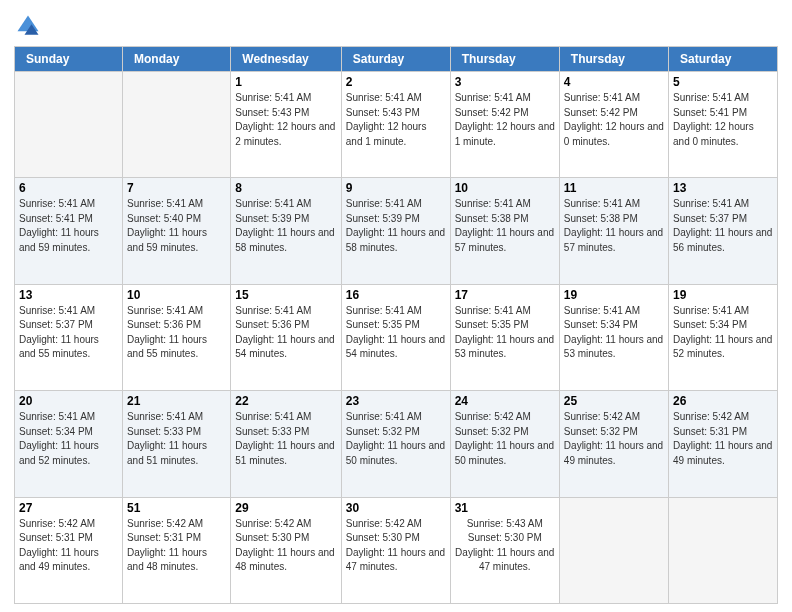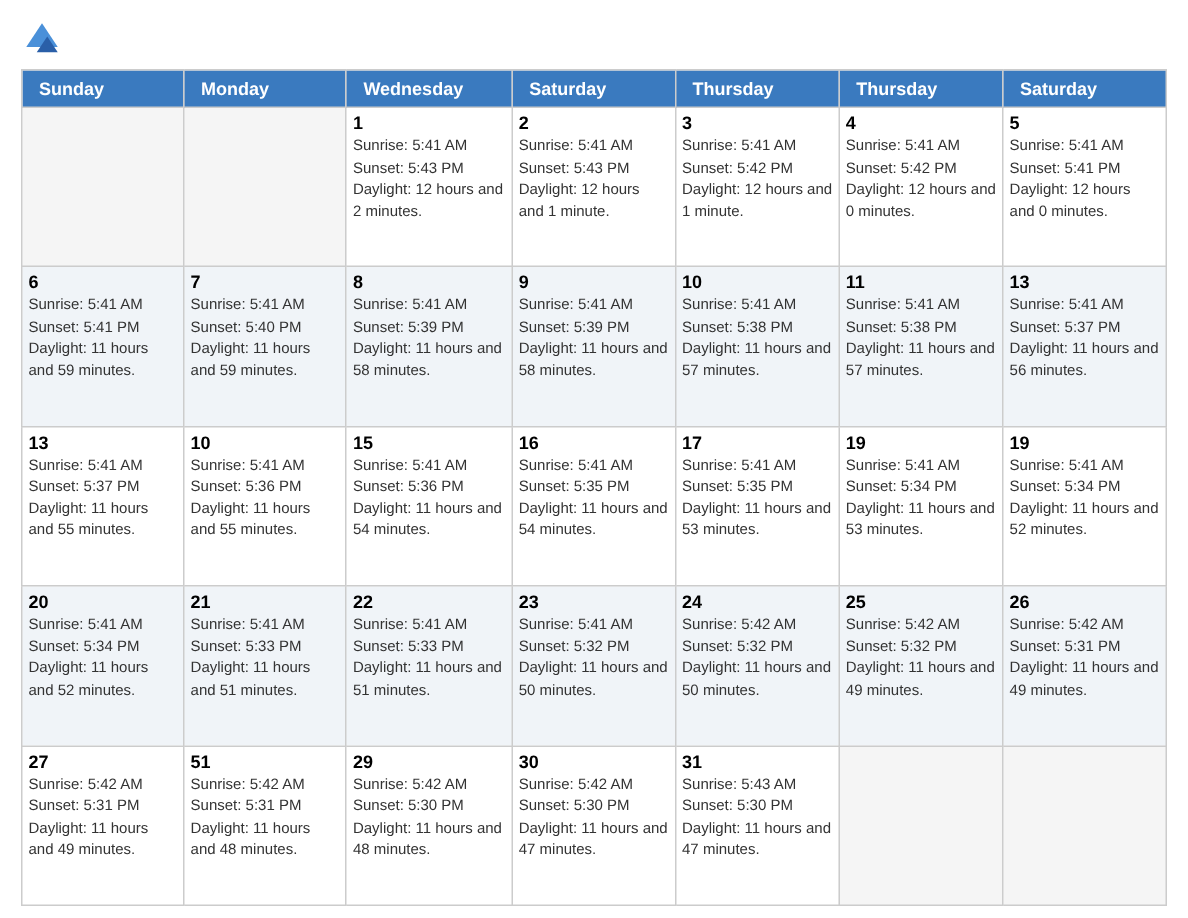--- a/index.html
+++ b/index.html
@@ -325,21 +325,21 @@
 Daylight: 11 hours and 48 minutes.</div>
           </td>
           <td>
             <span class="day-num">30</span>
             <div class="day-info" style="white-space: pre-line;">Sunrise: 5:42 AM
 Sunset: 5:30 PM
 Daylight: 11 hours and 47 minutes.</div>
           </td>
           <td>
             <span class="day-num">31</span>
-            <div class="day-info" style="white-space: pre-line;">Sunrise: 5:43 AM
+            <div class="day-info" style="white-space: pre-line; text-align: center;">Sunrise: 5:43 AM
 Sunset: 5:30 PM
 Daylight: 11 hours and 47 minutes.</div>
           </td>
           <td class="empty"></td>
           <td class="empty"></td>
         </tr>
       </tbody>
   </table>
 </div>
 

